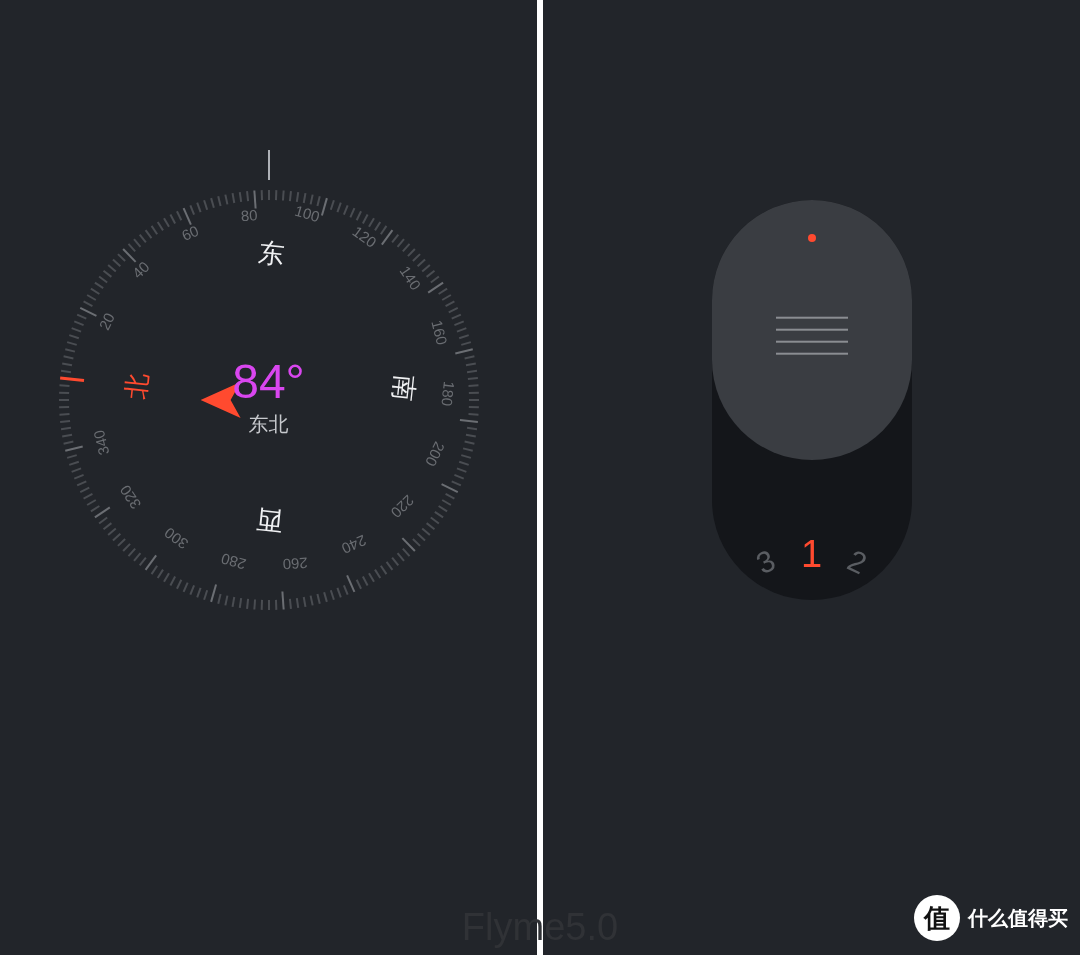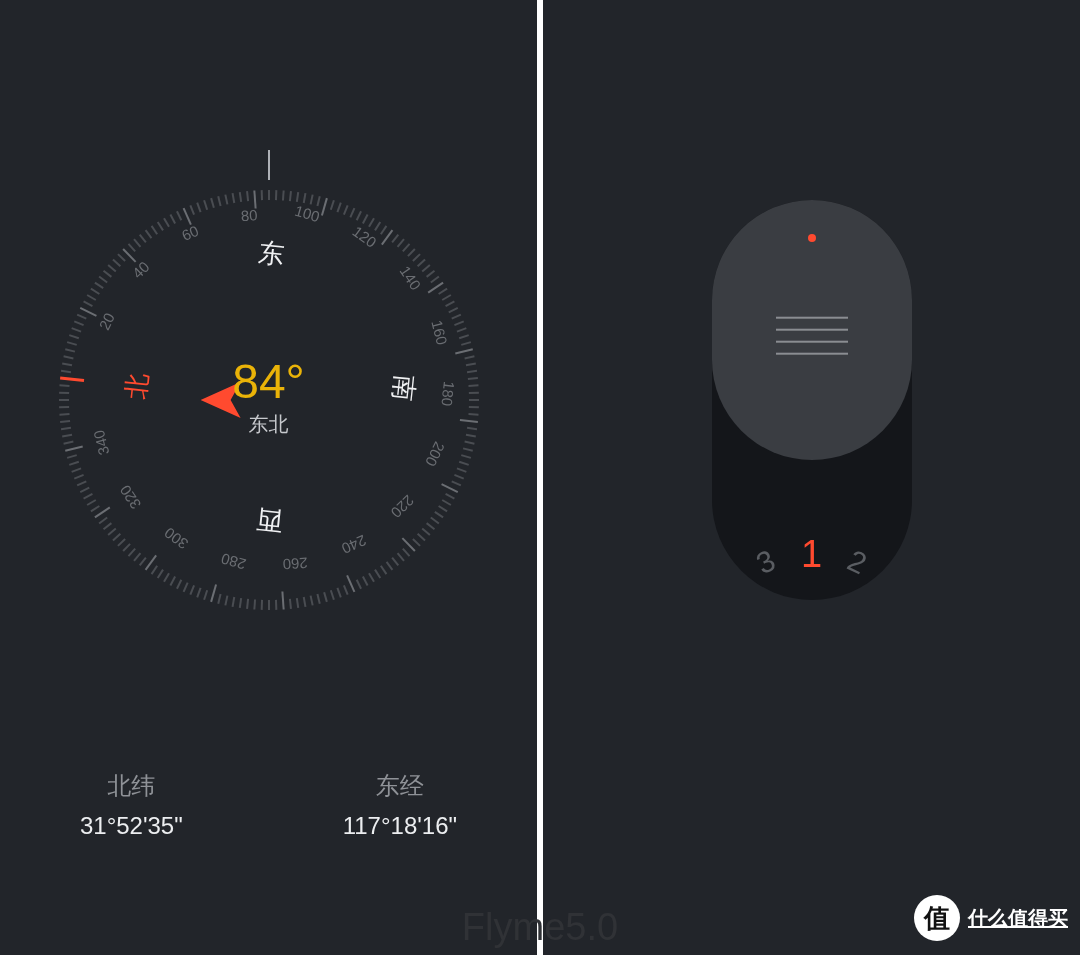--- a/index.html
+++ b/index.html
@@ -84,21 +84,21 @@
   .cardinal span { display:inline-block; transform: translateX(-50%);}
   .cardinal.north span { color: #ff4a2f; }
   .heading {
     position: absolute;
     left: 50%;
     top: 50%;
     transform: translate(-50%, -55%);
     text-align: center;
   }
   .heading-deg {
-    color: #eab308;
+    color: #d946ef;
     font-size: 48px;
     font-weight: 300;
   }
   .heading-dir {
     color: #c7c9cd;
     font-size: 20px;
     margin-top: 2px;
   }
   .arrow {
     position: absolute;
@@ -211,21 +211,21 @@
     align-items:center;
     gap:8px;
     color:#fff;
   }
   .wm-badge{
     width:46px;height:46px;border-radius:50%;
     background:#fff;color:#111;
     display:flex;align-items:center;justify-content:center;
     font-size:26px;font-weight:700;
   }
-  .wm-text{font-size:20px;font-weight:600;letter-spacing:0px;text-decoration:underline;}
+  .wm-text{font-size:20px;font-weight:600;letter-spacing:0px;}
 </style>
 </head>
 <body>
 
 <div class="split">
 
   <div class="pane pane-left">
     <div class="compass-wrap">
       <div class="index-mark"></div>
       <div class="compass-rotor" id="rotor" style="transform: rotate(-84deg);">
@@ -434,30 +434,20 @@
       <div class="arrow">
         <svg width="44" height="40" viewBox="0 0 44 40">
             <path d="M2 20 L42 2 L32 20 L42 38 Z" fill="#ff4a2f"></path>
           </svg>
       </div>
       <div class="heading">
         <div class="heading-deg">84°</div>
         <div class="heading-dir">东北</div>
       </div>
     </div>
-    <div class="coords">
-      <div>
-        <div class="coord-label">北纬</div>
-        <div class="coord-val">31°52'35"</div>
-      </div>
-      <div>
-        <div class="coord-label">东经</div>
-        <div class="coord-val">117°18'16"</div>
-      </div>
-    </div>
   </div>
 
   <div class="pane pane-right">
     <div class="torch-toggle">
       <div class="torch-knob">
         <div class="led-dot"></div>
         <div class="grip">
           <div></div>
             <div></div>
             <div></div>

